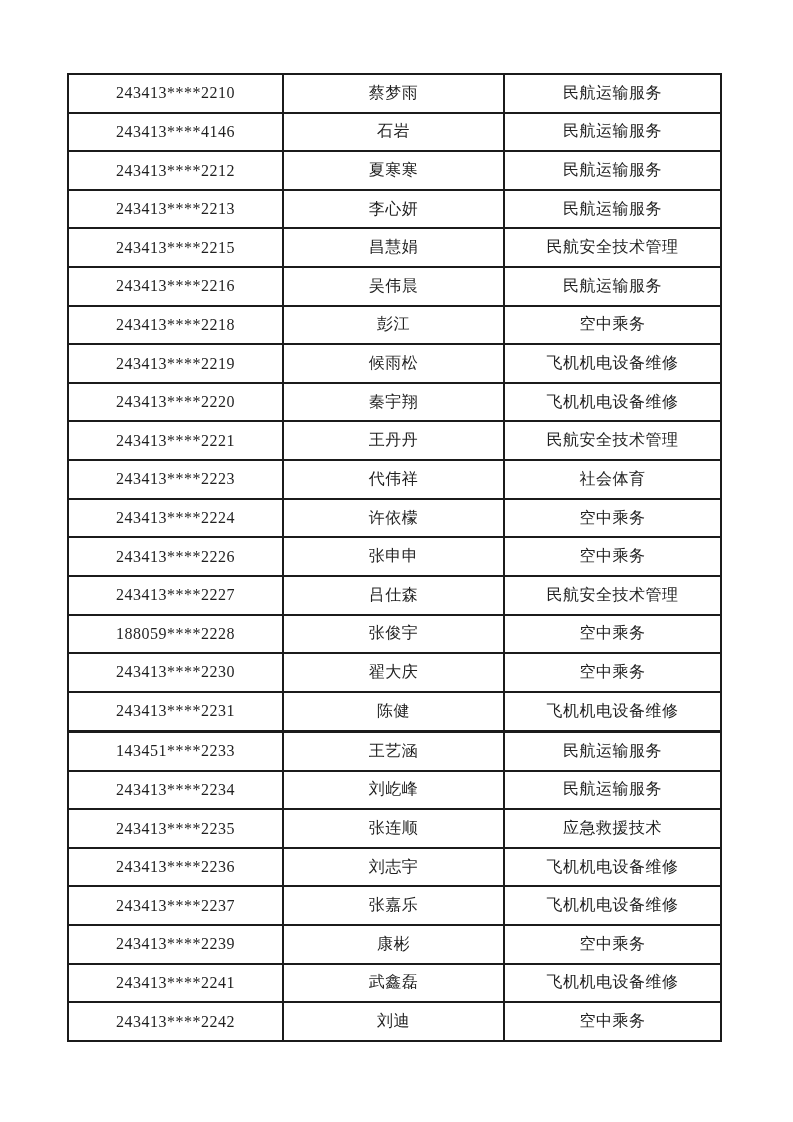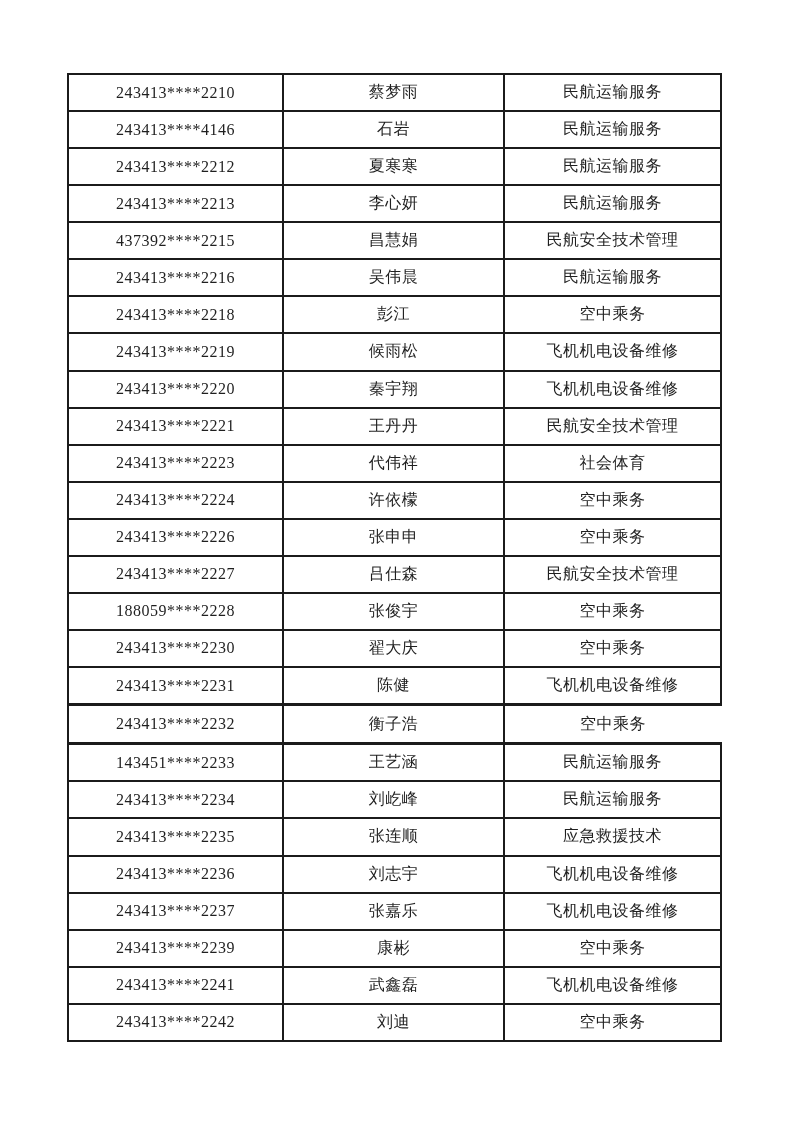--- a/index.html
+++ b/index.html
@@ -72,21 +72,21 @@
           <td>243413****2212</td>
           <td>夏寒寒</td>
           <td>民航运输服务</td>
         </tr>
         <tr>
           <td>243413****2213</td>
           <td>李心妍</td>
           <td>民航运输服务</td>
         </tr>
         <tr>
-          <td>437392****2215</td>
+          <td>243413****2215</td>
           <td>昌慧娟</td>
           <td>民航安全技术管理</td>
         </tr>
         <tr>
           <td>243413****2216</td>
           <td>吴伟晨</td>
           <td>民航运输服务</td>
         </tr>
         <tr>
           <td>243413****2218</td>
@@ -136,25 +136,20 @@
         <tr>
           <td>243413****2230</td>
           <td>翟大庆</td>
           <td>空中乘务</td>
         </tr>
         <tr class="pb-above">
           <td>243413****2231</td>
           <td>陈健</td>
           <td>飞机机电设备维修</td>
         </tr>
-        <tr class="pb-row">
-          <td>243413****2232</td>
-          <td>衡子浩</td>
-          <td>空中乘务</td>
-        </tr>
         <tr>
           <td>143451****2233</td>
           <td>王艺涵</td>
           <td>民航运输服务</td>
         </tr>
         <tr>
           <td>243413****2234</td>
           <td>刘屹峰</td>
           <td>民航运输服务</td>
         </tr>

